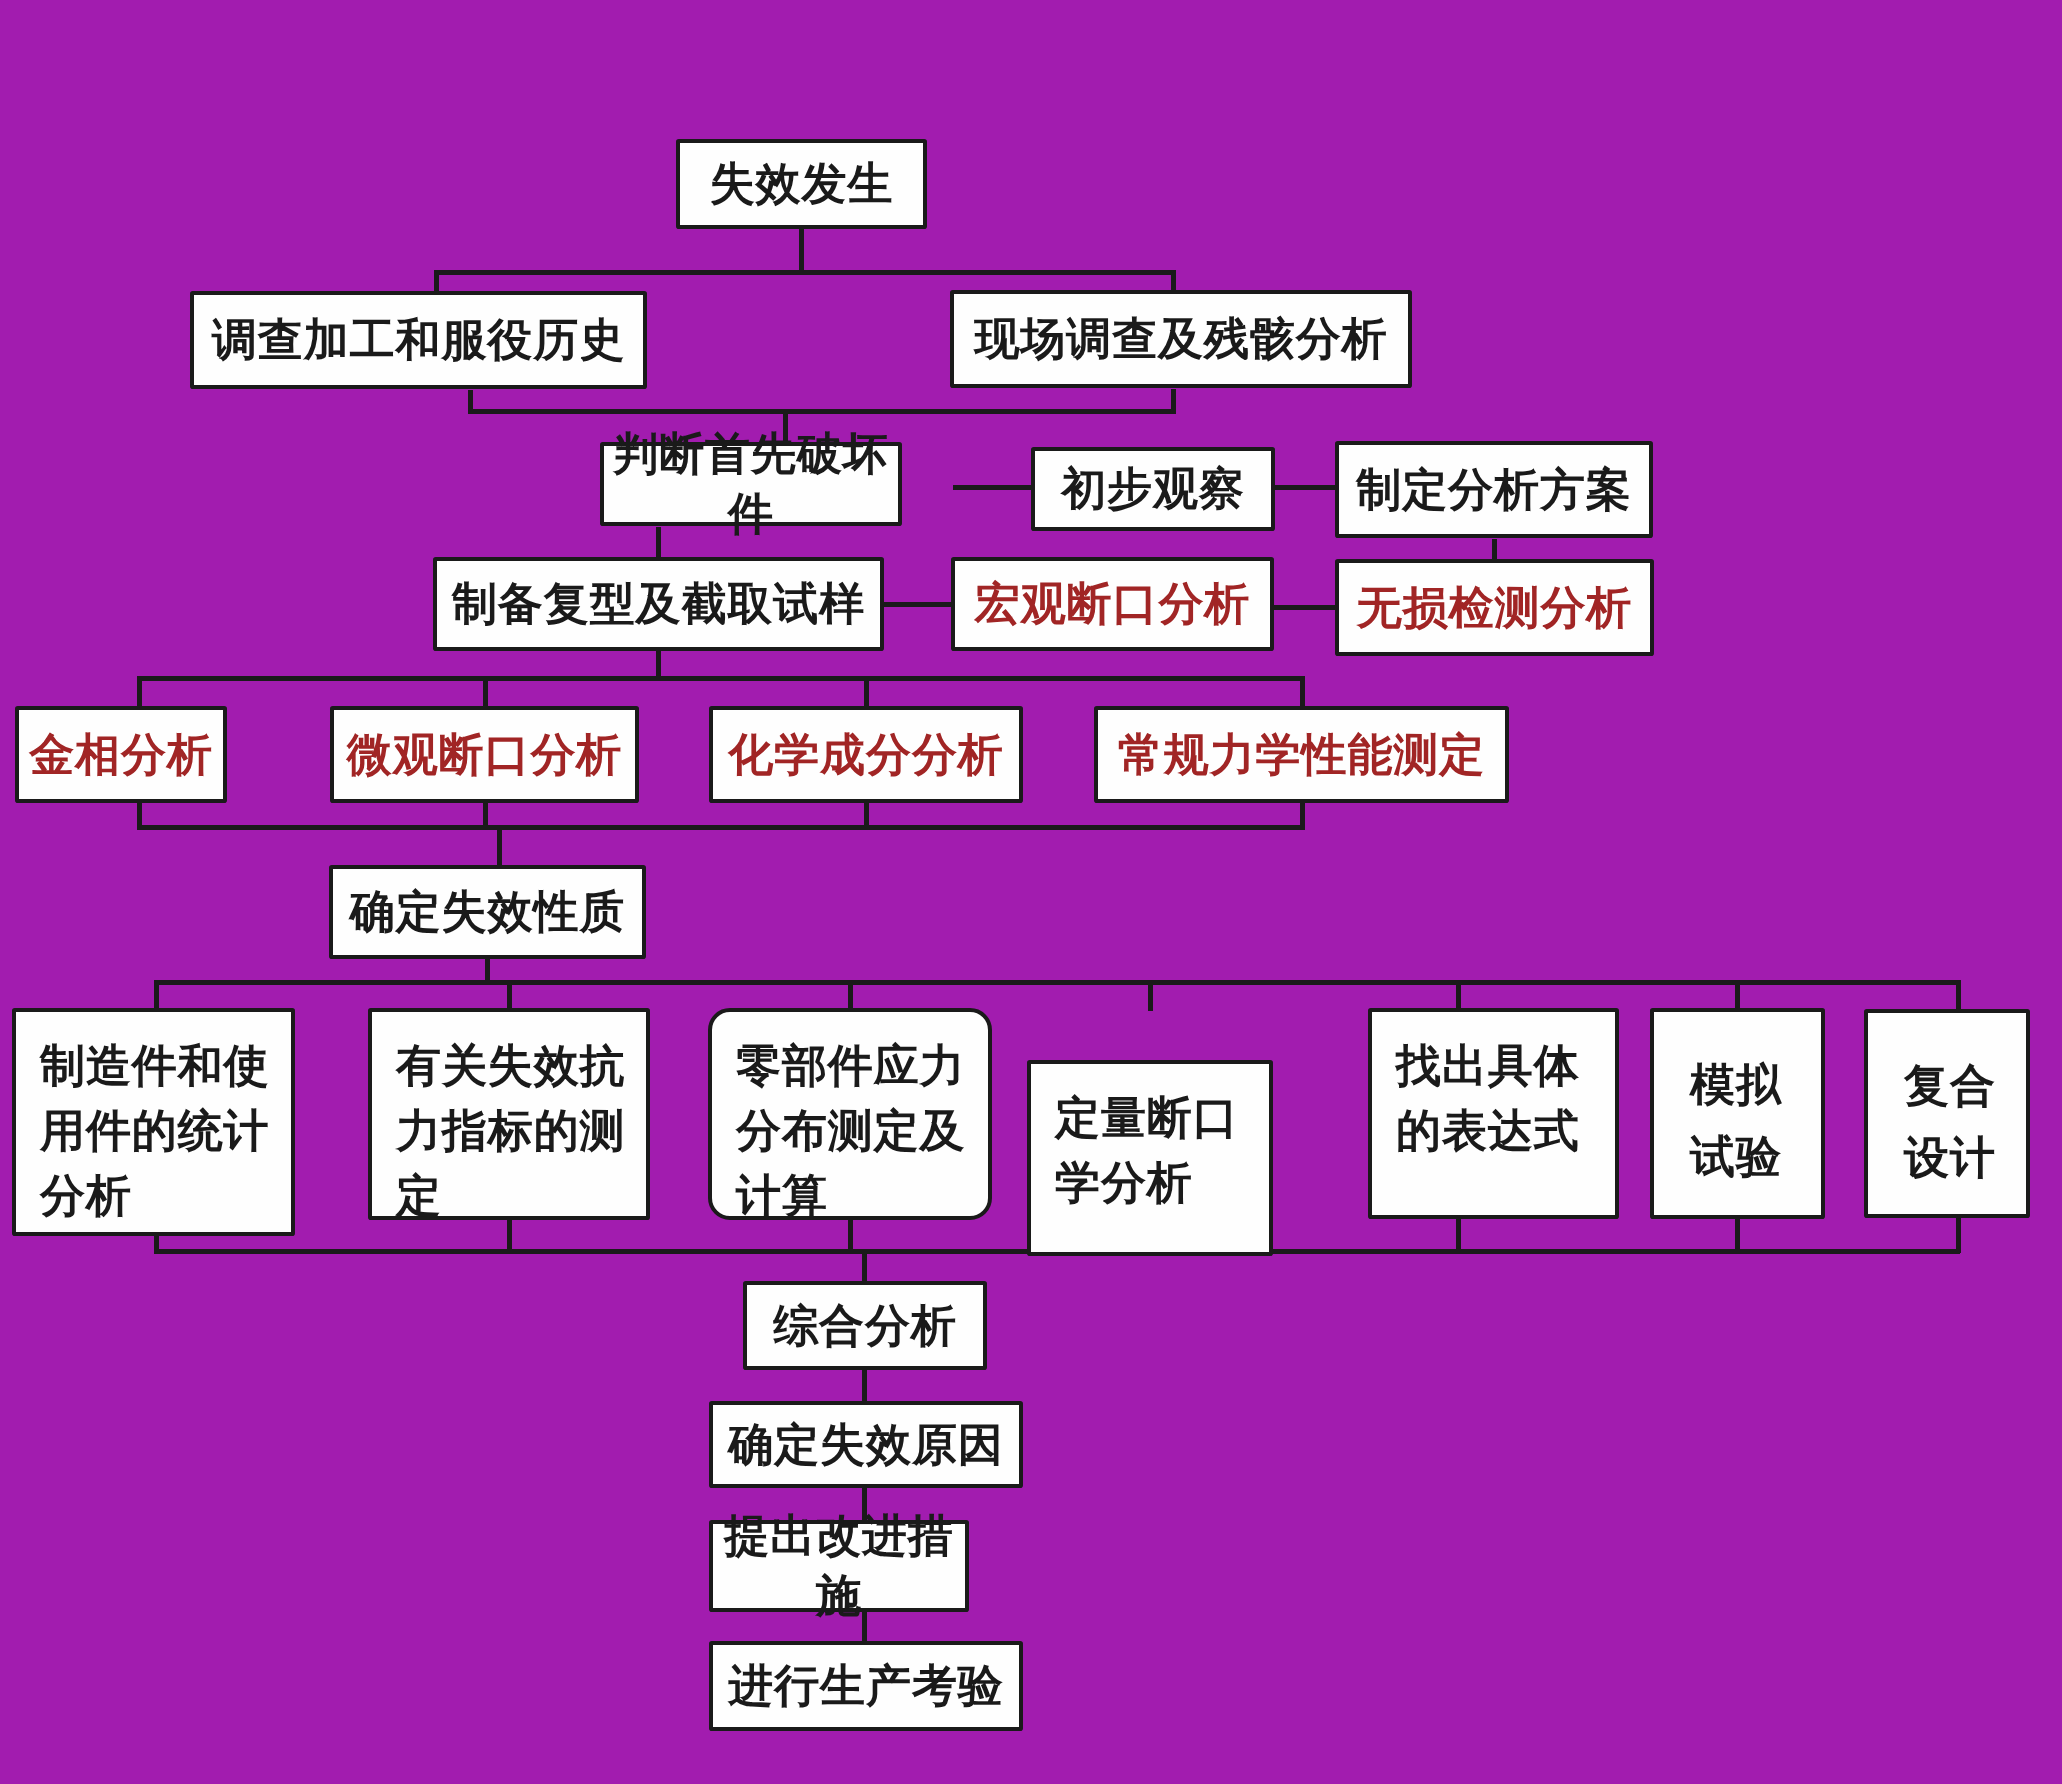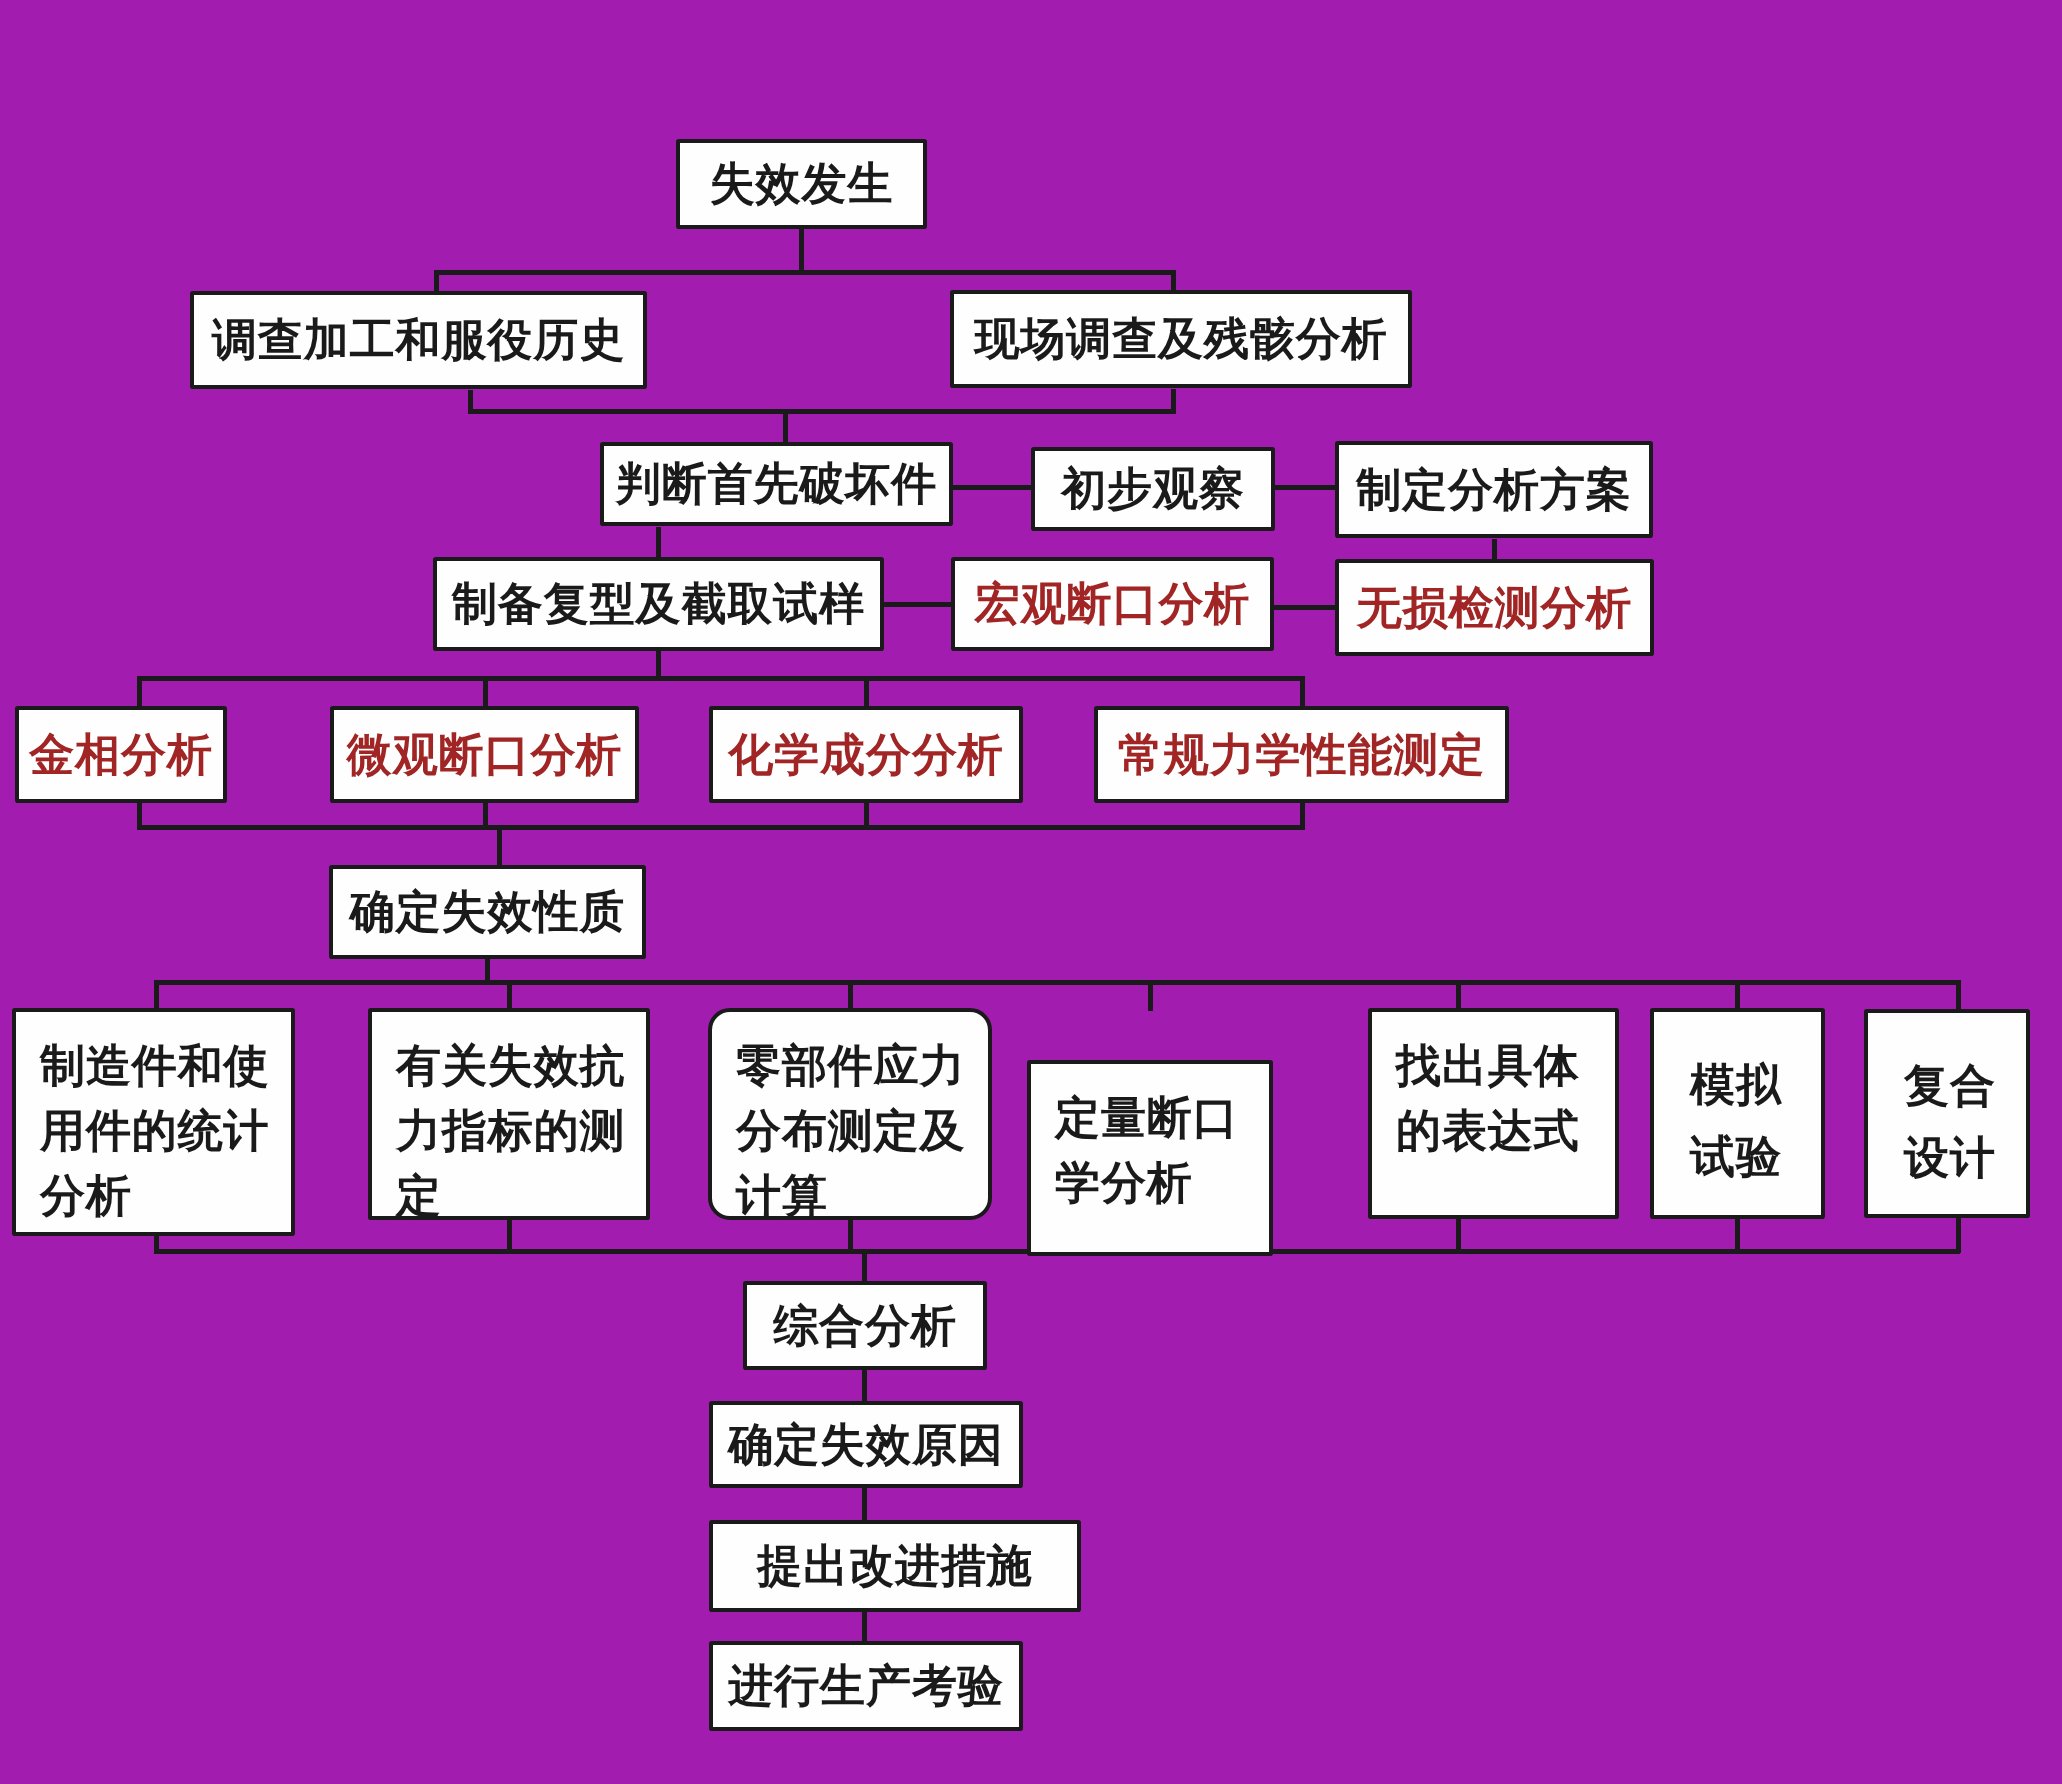--- a/index.html
+++ b/index.html
@@ -38,41 +38,41 @@
     white-space:pre-line;
     padding:20.6px 0 0 24px;
     line-height:1.45;
   }
   #n-simulation.multi,#n-composite.multi{padding:37px 0 0 36px;line-height:1.6;}
 
   
   #n-failure-occurs{left:676px;top:139px;width:251px;height:90px;}
   #n-investigate-history{left:190px;top:291px;width:457px;height:98px;}
   #n-site-investigation{left:950px;top:290px;width:462px;height:98px;}
-  #n-identify-first-failed-part{left:600px;top:442px;width:353px;height:84px;}
+  #n-identify-first-failed-part{left:600px;top:442px;width:302px;height:84px;}
   #n-preliminary-observation{left:1031px;top:447px;width:244px;height:84px;}
   #n-make-analysis-plan{left:1335px;top:441px;width:318px;height:97px;}
   #n-prepare-replica{left:433px;top:557px;width:451px;height:94px;}
   #n-macro-fracture{left:951px;top:557px;width:323px;height:94px;}
   #n-ndt{left:1335px;top:559px;width:319px;height:97px;}
   #n-metallographic{left:15px;top:706px;width:212px;height:97px;}
   #n-micro-fracture{left:330px;top:706px;width:309px;height:97px;}
   #n-chemical{left:709px;top:706px;width:314px;height:97px;}
   #n-mechanical{left:1094px;top:706px;width:415px;height:97px;}
   #n-failure-nature{left:329px;top:865px;width:317px;height:94px;}
   #n-statistical{left:12px;top:1008px;width:283px;height:228px;}
   #n-resistance{left:368px;top:1008px;width:282px;height:212px;}
   #n-stress{left:708px;top:1008px;width:284px;height:212px;border-radius:22px;}
   #n-quantitative{left:1027px;top:1060px;width:246px;height:196px;}
   #n-expression{left:1332px;top:1008px;width:251px;height:211px;margin-left:36px;}
   #n-simulation{left:1650px;top:1008px;width:175px;height:211px;}
   #n-composite{left:1864px;top:1009px;width:166px;height:209px;}
   #n-comprehensive{left:743px;top:1281px;width:244px;height:89px;}
   #n-failure-cause{left:709px;top:1401px;width:314px;height:87px;}
-  #n-improvements{left:709px;top:1520px;width:372px;height:92px;}
+  #n-improvements{left:709px;top:1520px;width:260px;height:92px;}
   #n-production{left:709px;top:1641px;width:314px;height:90px;}
 </style>
 </head>
 <body>
 
 <div class="canvas">
 
   <div class="line v" style="left:799px;top:229px;height:45px;"></div>
   <div class="line h" style="left:434px;top:270px;width:742px;"></div>
   <div class="line v" style="left:434px;top:270px;height:23.4px;"></div>

